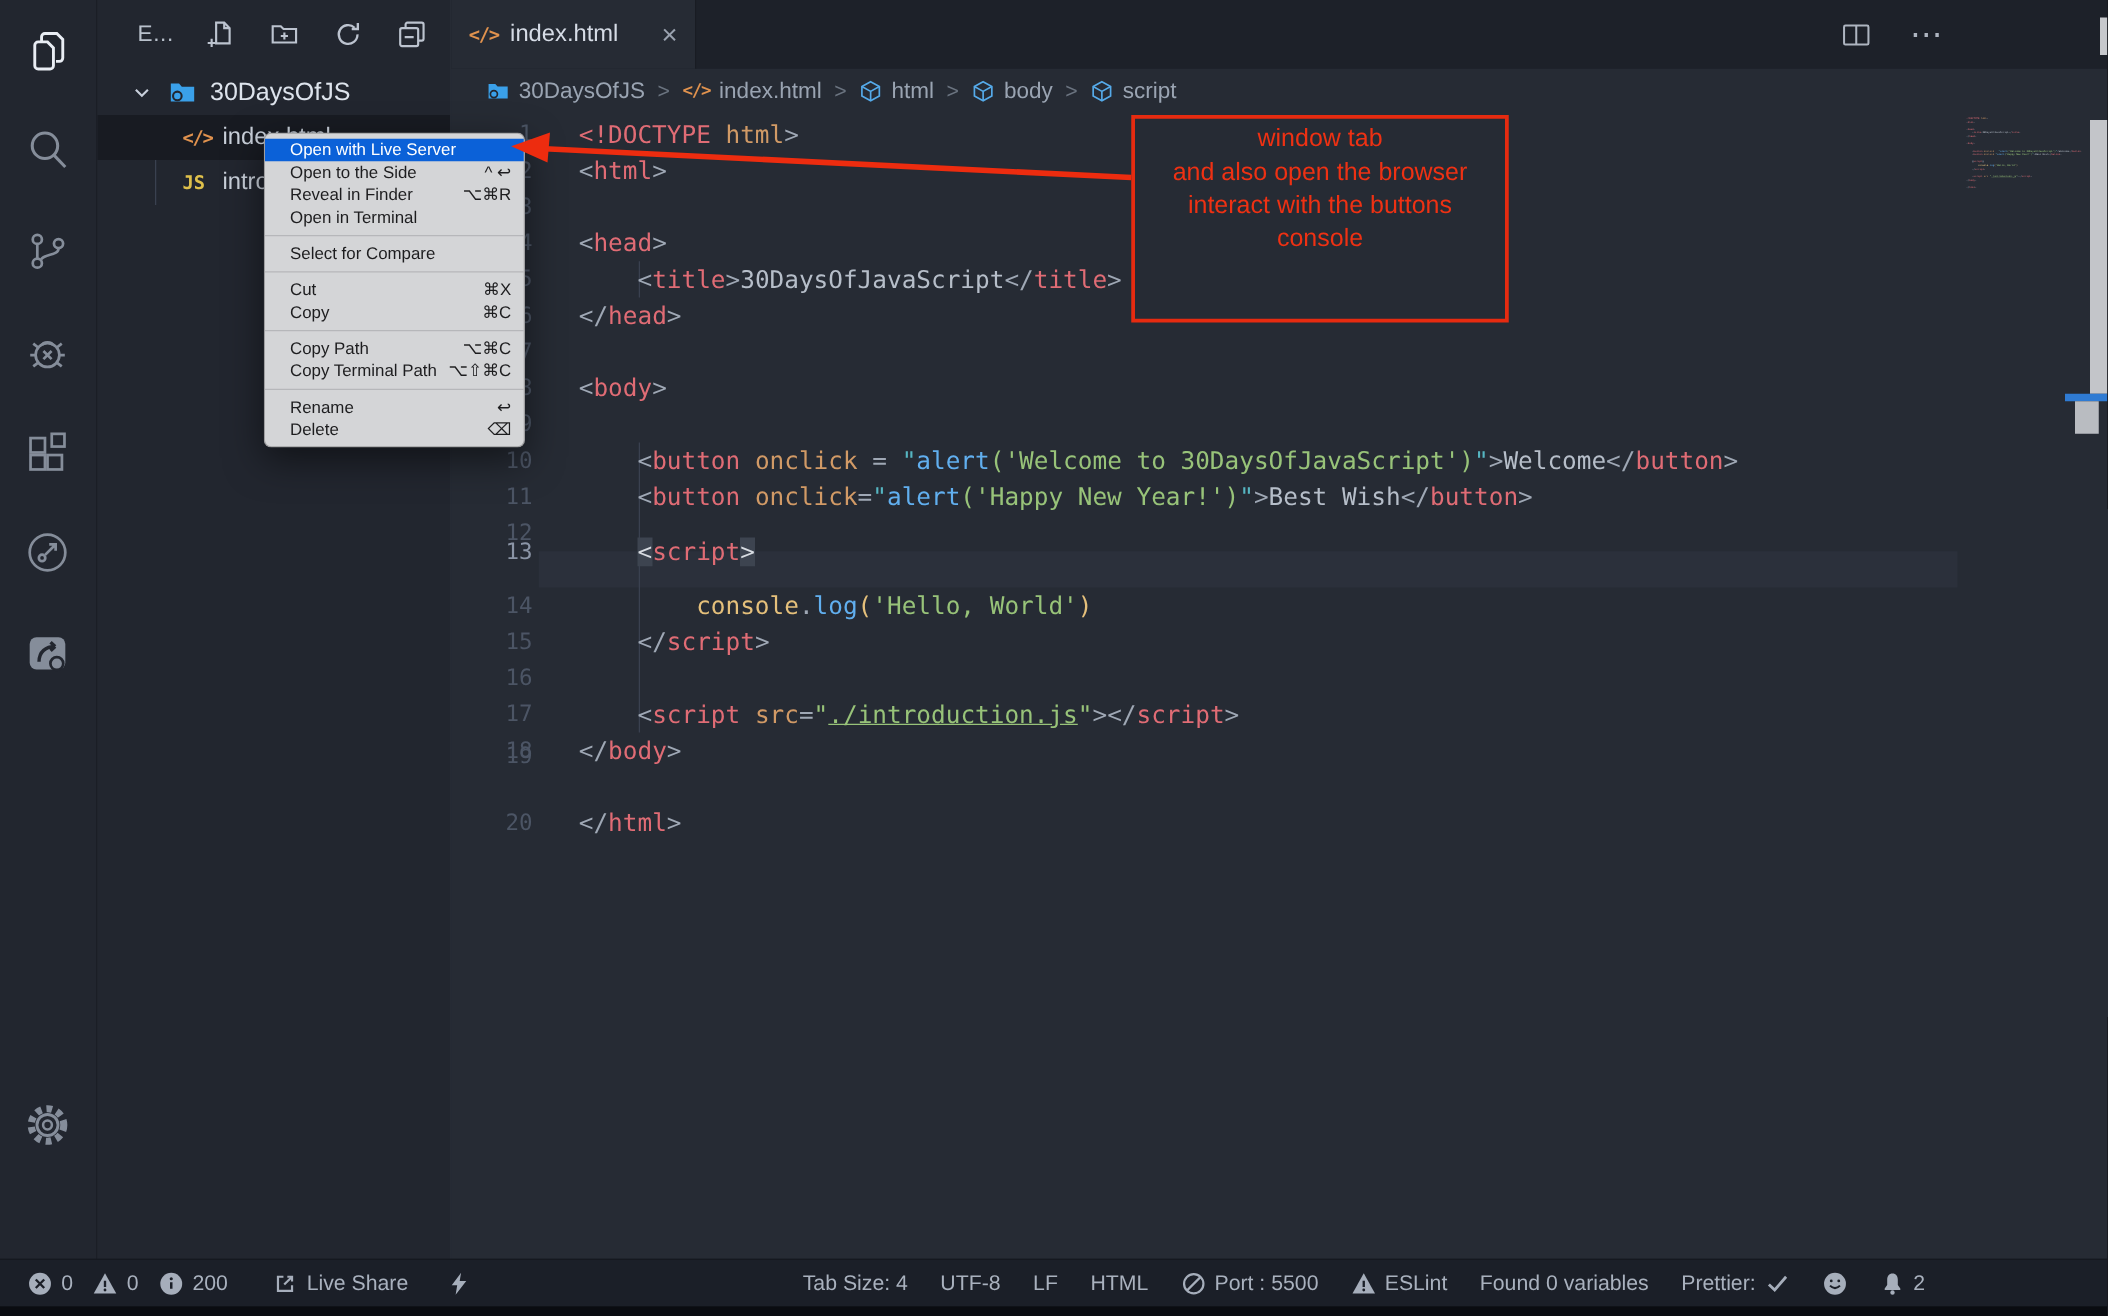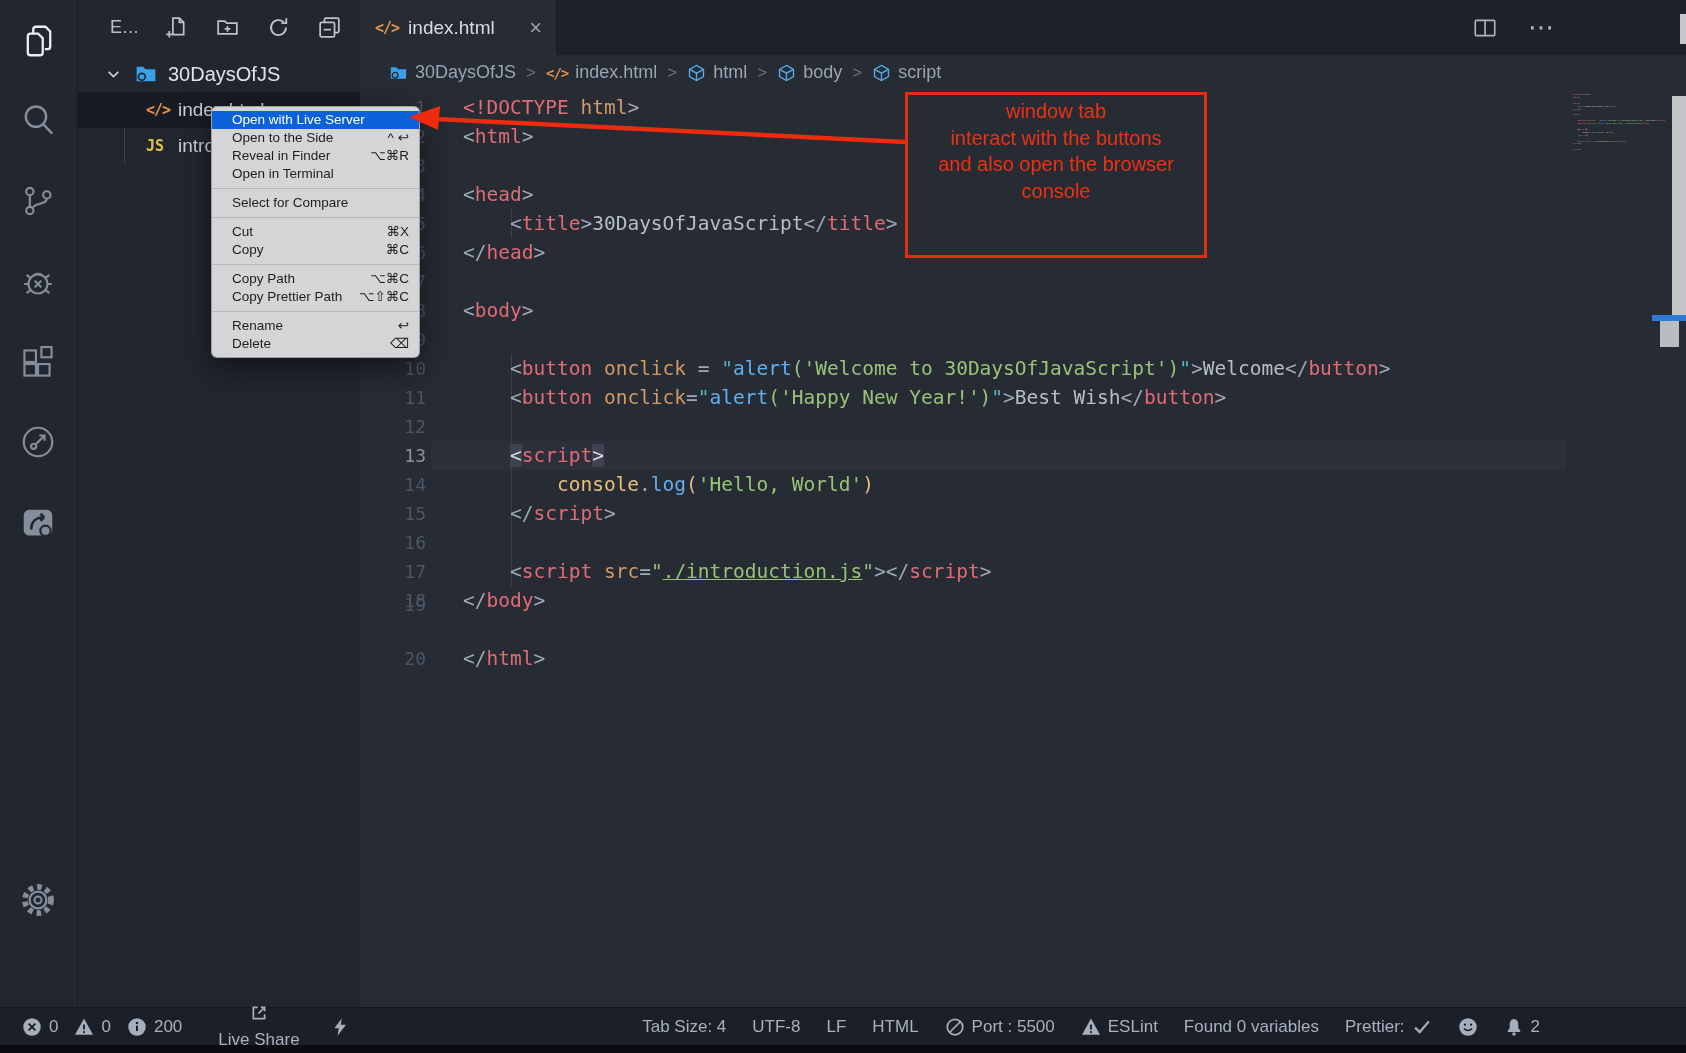--- a/index.html
+++ b/index.html
@@ -296,21 +296,21 @@
           <div class="code-line" style="top: 61px;"><span class="ln">3</span><span class="lc"></span></div>
           <div class="code-line" style="top: 90px;"><span class="ln">4</span><span class="lc"><span class="tk-pun">&lt;</span><span class="tk-tag">head</span><span class="tk-pun">&gt;</span></span></div>
           <div class="code-line" style="top: 119px;"><span class="ln">5</span><span class="lc"><span class="tk-ws">    </span><span class="tk-pun">&lt;</span><span class="tk-tag">title</span><span class="tk-pun">&gt;</span><span class="tk-txt">30DaysOfJavaScript</span><span class="tk-pun">&lt;/</span><span class="tk-tag">title</span><span class="tk-pun">&gt;</span></span></div>
           <div class="code-line" style="top: 148px;"><span class="ln">6</span><span class="lc"><span class="tk-pun">&lt;/</span><span class="tk-tag">head</span><span class="tk-pun">&gt;</span></span></div>
           <div class="code-line" style="top: 177px;"><span class="ln">7</span><span class="lc"></span></div>
           <div class="code-line" style="top: 206px;"><span class="ln">8</span><span class="lc"><span class="tk-pun">&lt;</span><span class="tk-tag">body</span><span class="tk-pun">&gt;</span></span></div>
           <div class="code-line" style="top: 235px;"><span class="ln">9</span><span class="lc"></span></div>
           <div class="code-line" style="top: 264px;"><span class="ln">10</span><span class="lc"><span class="tk-ws">    </span><span class="tk-pun">&lt;</span><span class="tk-tag">button</span><span class="tk-attr"> onclick</span><span class="tk-pun"> = </span><span class="tk-cyn">"</span><span class="tk-fn">alert</span><span class="tk-str">('Welcome to 30DaysOfJavaScript')</span><span class="tk-cyn">"</span><span class="tk-pun">&gt;</span><span class="tk-txt">Welcome</span><span class="tk-pun">&lt;/</span><span class="tk-tag">button</span><span class="tk-pun">&gt;</span></span></div>
           <div class="code-line" style="top: 293px;"><span class="ln">11</span><span class="lc"><span class="tk-ws">    </span><span class="tk-pun">&lt;</span><span class="tk-tag">button</span><span class="tk-attr"> onclick</span><span class="tk-pun">=</span><span class="tk-cyn">"</span><span class="tk-fn">alert</span><span class="tk-str">('Happy New Year!')</span><span class="tk-cyn">"</span><span class="tk-pun">&gt;</span><span class="tk-txt">Best Wish</span><span class="tk-pun">&lt;/</span><span class="tk-tag">button</span><span class="tk-pun">&gt;</span></span></div>
           <div class="code-line" style="top: 322px;"><span class="ln">12</span><span class="lc"></span></div>
-          <div class="code-line current" style="top: 351px; text-decoration: underline;"><span class="ln">13</span><span class="lc"><span class="tk-ws">    </span><span class="tk-brk">&lt;</span><span class="tk-tag">script</span><span class="tk-brk">&gt;</span></span></div>
+          <div class="code-line current" style="top: 337px; text-decoration: underline;"><span class="ln">13</span><span class="lc"><span class="tk-ws">    </span><span class="tk-brk">&lt;</span><span class="tk-tag">script</span><span class="tk-brk">&gt;</span></span></div>
           <div class="code-line" style="top: 380px;"><span class="ln">14</span><span class="lc"><span class="tk-ws">        </span><span class="tk-obj">console</span><span class="tk-pun">.</span><span class="tk-fn">log</span><span class="tk-yel">(</span><span class="tk-str">'Hello, World'</span><span class="tk-yel">)</span></span></div>
           <div class="code-line" style="top: 409px;"><span class="ln">15</span><span class="lc"><span class="tk-ws">    </span><span class="tk-pun">&lt;/</span><span class="tk-tag">script</span><span class="tk-pun">&gt;</span></span></div>
           <div class="code-line" style="top: 438px;"><span class="ln">16</span><span class="lc"></span></div>
           <div class="code-line" style="top: 467px;"><span class="ln">17</span><span class="lc"><span class="tk-ws">    </span><span class="tk-pun">&lt;</span><span class="tk-tag">script</span><span class="tk-attr"> src</span><span class="tk-pun">=</span><span class="tk-str">"</span><span class="tk-lnk">./introduction.js</span><span class="tk-str">"</span><span class="tk-pun">&gt;</span><span class="tk-pun">&lt;/</span><span class="tk-tag">script</span><span class="tk-pun">&gt;</span></span></div>
           <div class="code-line" style="top: 496px;"><span class="ln">18</span><span class="lc"><span class="tk-pun">&lt;/</span><span class="tk-tag">body</span><span class="tk-pun">&gt;</span></span></div>
           <div class="code-line" style="top: 500px;"><span class="ln">19</span><span class="lc"></span></div>
           <div class="code-line" style="top: 554px;"><span class="ln">20</span><span class="lc"><span class="tk-pun">&lt;/</span><span class="tk-tag">html</span><span class="tk-pun">&gt;</span></span></div>
         </div>
       <div class="minimap">
           <div class="mini-scale" id="mini-lines">
@@ -368,21 +368,21 @@
         <div class="st-item" style="margin-left: 16px;">
           <span class="st-ico">
             <svg viewBox="0 0 16 16">
               <circle cx="8" cy="8" r="7" fill="currentColor"></circle>
               <path d="M8 7 V11.2" stroke="#1b1f28" stroke-width="1.6"></path>
               <circle cx="8" cy="4.8" r="1" fill="#1b1f28"></circle>
             </svg>
           </span>
           <span>200</span>
         </div>
-        <div class="st-item" style="margin-left: 36px; flex-direction: column;">
+        <div class="st-item" style="margin-left: 36px;">
           <span class="st-ico">
             <svg viewBox="0 0 16 16" fill="none" stroke="currentColor" stroke-width="1.4">
               <path d="M7 3.5 H3.5 V12.5 H12.5 V9"></path>
               <path d="M9.5 3.5 H12.5 V6.5"></path>
               <path d="M12.2 3.8 L7.5 8.5"></path>
             </svg>
           </span>
           <span>Live Share</span>
         </div>
         <div class="st-item" style="margin-left: 30px;">
@@ -489,38 +489,38 @@
       <div class="cm-item">
         <span class="cm-label">Copy</span>
         <span class="cm-short">⌘C</span>
       </div>
       <div class="cm-sep"></div>
       <div class="cm-item">
         <span class="cm-label">Copy Path</span>
         <span class="cm-short">⌥⌘C</span>
       </div>
       <div class="cm-item">
-        <span class="cm-label">Copy Prettier Path</span>
+        <span class="cm-label">Copy Terminal Path</span>
         <span class="cm-short">⌥⇧⌘C</span>
       </div>
       <div class="cm-sep"></div>
       <div class="cm-item">
         <span class="cm-label">Rename</span>
         <span class="cm-short">↩</span>
       </div>
       <div class="cm-item">
         <span class="cm-label">Delete</span>
         <span class="cm-short">⌫</span>
       </div>
     </div>
 
   <div class="annotation" id="annotation">
       <div class="anno-line">window tab</div>
+      <div class="anno-line">and also open the browser</div>
       <div class="anno-line">interact with the buttons</div>
-      <div class="anno-line">and also open the browser</div>
       <div class="anno-line">console</div>
     </div>
 
   <svg class="arrow-overlay">
     <line x1="905" y1="142" x2="436" y2="119" stroke="#ed2c0f" stroke-width="4.5"></line>
     <polygon points="409,117 440,106 438,130" fill="#ed2c0f"></polygon>
   </svg>
 
 </div>
 

